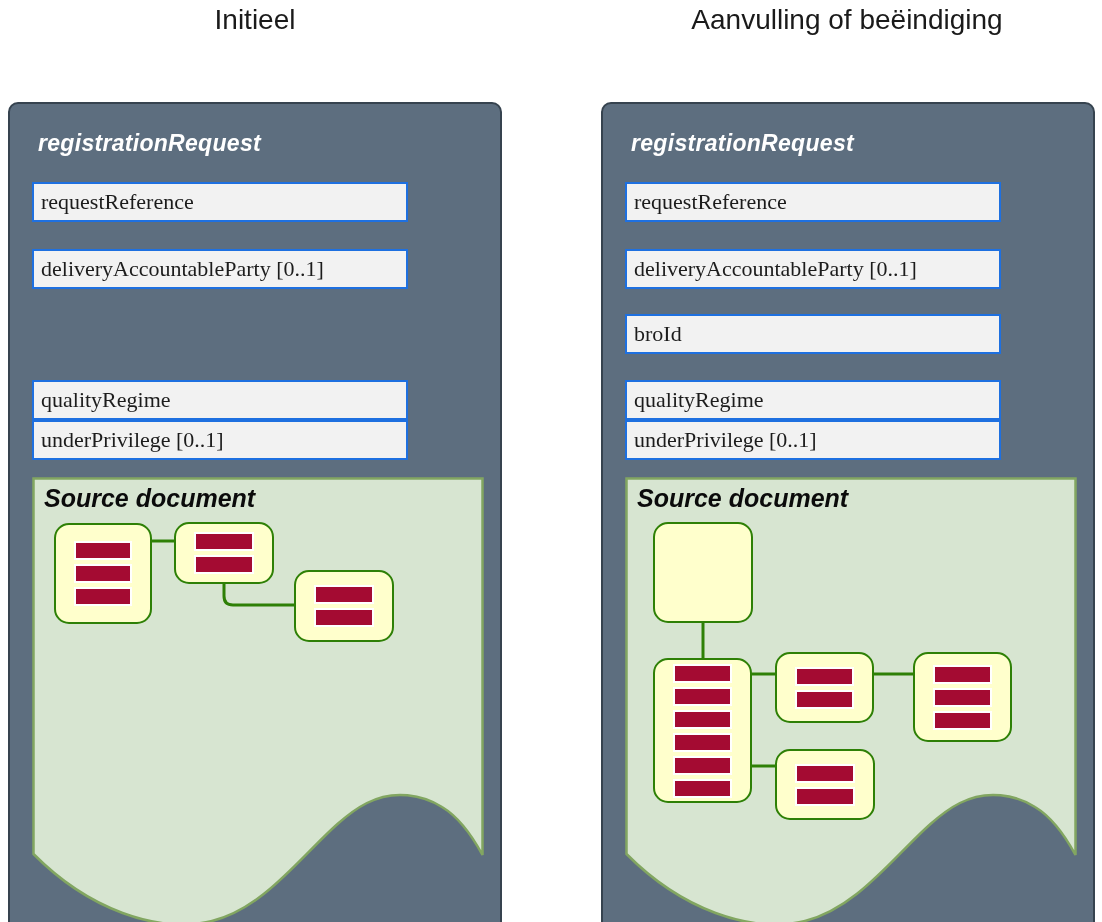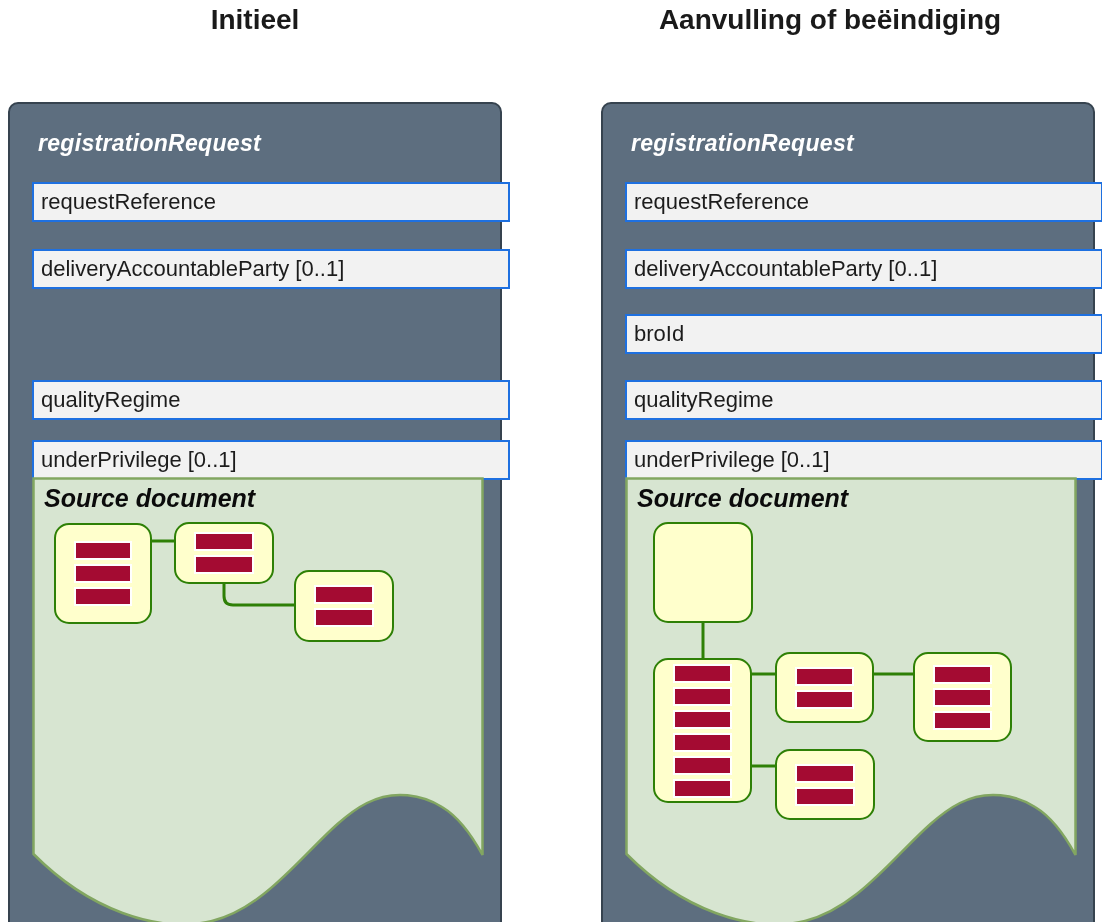--- a/index.html
+++ b/index.html
@@ -8,54 +8,54 @@
     --header_text:#ffffff; --title_text:#1a1a1a;
     --green_bg:#d7e5d1; --green_border:#82a661;
     --box_bg:#ffffcc; --box_border:#2e8006; --bar_fill:#a40b32;
   }
   * { margin:0; padding:0; box-sizing:border-box; }
   html,body { width:1102px; height:922px; background:#ffffff; overflow:hidden; }
   body { position:relative; font-family:"Liberation Sans", sans-serif; }
 
   .col-title {
     position:absolute; top:4px; width:494px; text-align:center;
-    font-size:28px; font-weight:700; color:var(--title_text);
+    font-size:28px; font-weight:400; color:var(--title_text);
     font-family:"Liberation Sans", sans-serif; white-space:nowrap;
   }
   .col-title.left  { left:8px; }
-  .col-title.right { left:583px; }
+  .col-title.right { left:600px; }
 
   .panel {
     position:absolute; top:82px; width:494px; height:835px;
     background:var(--panel_bg);
     border:2.5px solid var(--panel_border);
     border-radius:10px;
     margin-top:20px;
   }
   .panel.left  { left:8px; }
   .panel.right { left:601px; }
 
   .panel-header {
     position:absolute; top:26px; left:28px;
     font-size:23px; font-weight:bold; font-style:italic;
     color:var(--header_text); letter-spacing:0.3px; white-space:nowrap;
   }
 
   .field {
-    position:absolute; left:22px; width:478px; height:40px;
+    position:absolute; left:22px; width:376px; height:40px;
     background:var(--field_bg); border:2px solid var(--field_border);
-    font-family:Liberation Sans, sans-serif;
+    font-family:Liberation Serif, serif;
     font-size:22px; color:var(--field_text);
     line-height:35px; padding-left:7px; white-space:nowrap; overflow:hidden;
   }
   .slot-0 { top:78px; }
   .slot-1 { top:145px; }
   .slot-2 { top:210px; }
   .slot-3 { top:276px; }
-  .slot-4 { top:336px; }
+  .slot-4 { top:316px; }
 
   .source-area {
     position:absolute; left:22px; top:373px; width:536px; height:462px;
   }
   .source-svg { position:absolute; left:0; top:0; display:block; }
   .blob { fill:var(--green_bg); stroke:var(--green_border); stroke-width:2.5; }
   .connector { fill:none; stroke:var(--box_border); stroke-width:3; }
 
   .source-label {
     position:absolute; left:12px; top:7px;

